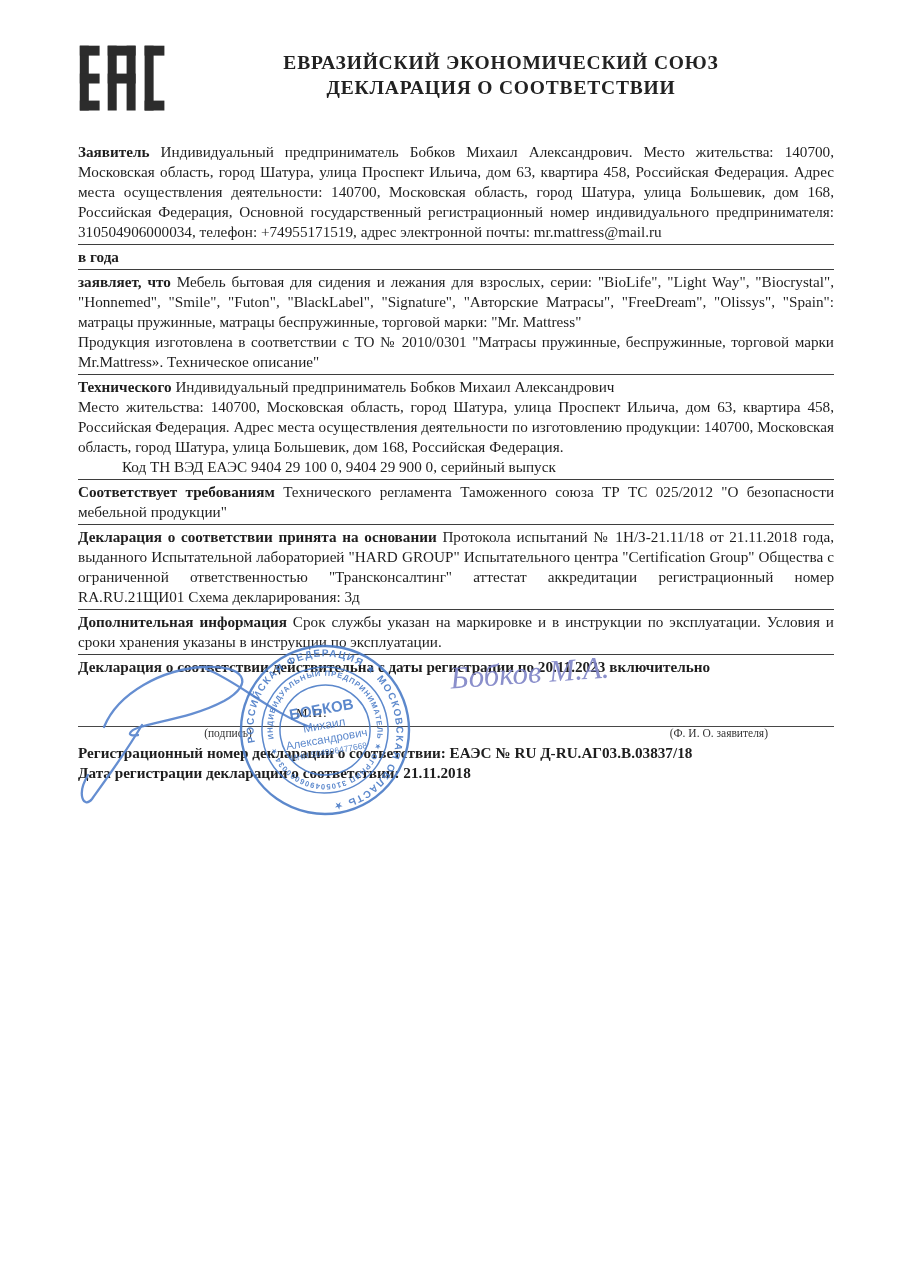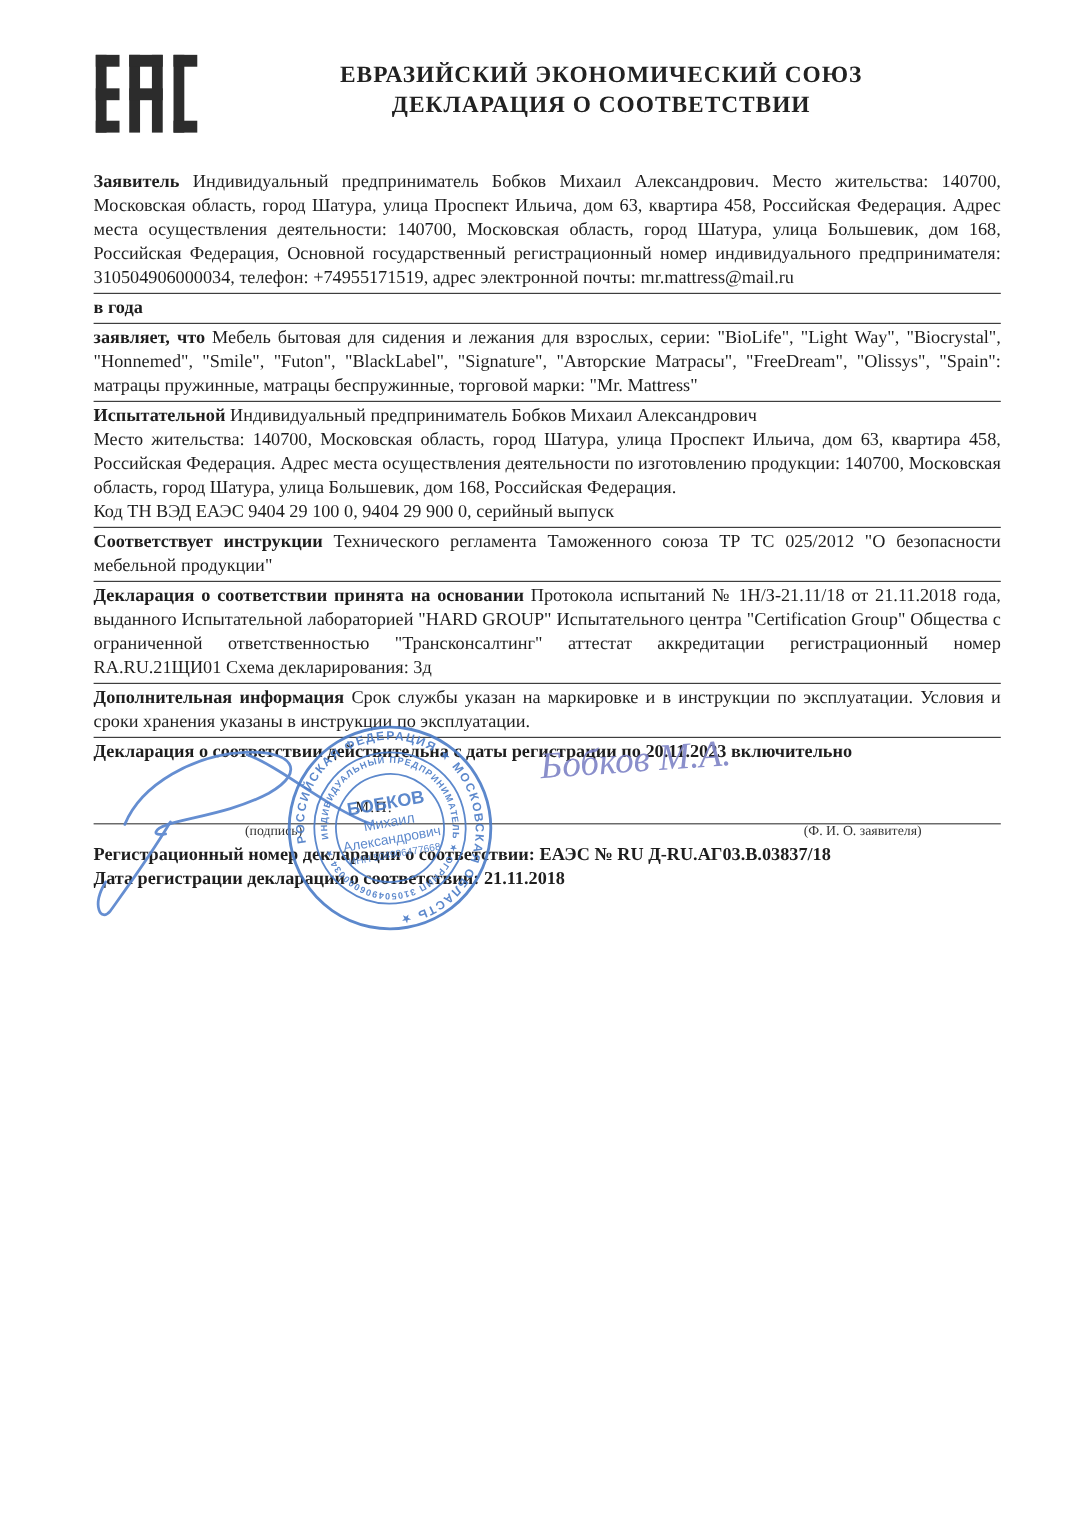--- a/index.html
+++ b/index.html
@@ -68,33 +68,34 @@
     <div class="main">
 
       <p><b>Заявитель</b> <span>Индивидуальный предприниматель Бобков Михаил Александрович. Место жительства: 140700, Московская область, город Шатура, улица Проспект Ильича, дом 63, квартира 458, Российская Федерация. Адрес места осуществления деятельности: 140700, Московская область, город Шатура, улица Большевик, дом 168, Российская Федерация, Основной государственный регистрационный номер индивидуального предпринимателя: 310504906000034, телефон: +74955171519, адрес электронной почты: mr.mattress@mail.ru</span></p>
 
       <hr class="rule">
       <p><b>в года</b></p>
       <hr class="rule">
 
       <div class="tb">
         <div class="tb"><b>заявляет, что</b> <span>Мебель бытовая для сидения и лежания для взрослых, серии: "BioLife", "Light Way", "Biocrystal", "Honnemed", "Smile", "Futon", "BlackLabel", "Signature", "Авторские Матрасы", "FreeDream", "Olissys", "Spain": матрацы пружинные, матрацы беспружинные, торговой марки: "Mr. Mattress"</span></div>
+        <div class="tb">Продукция изготовлена в соответствии с ТО № 2010/0301 "Матрасы пружинные, беспружинные, торговой марки Mr.Mattress». Техническое описание"</div>
       </div>
 
       <hr class="rule">
 
       <div class="tb">
-        <div class="tb"><b>Испытательной</b> <span>Индивидуальный предприниматель Бобков Михаил Александрович</span></div>
+        <div class="tb"><b>Технического</b> <span>Индивидуальный предприниматель Бобков Михаил Александрович</span></div>
         <div class="tb">Место жительства: 140700, Московская область, город Шатура, улица Проспект Ильича, дом 63, квартира 458, Российская Федерация. Адрес места осуществления деятельности по изготовлению продукции: 140700, Московская область, город Шатура, улица Большевик, дом 168, Российская Федерация.</div>
-        <div class="tb" style="text-align:left;">Код ТН ВЭД ЕАЭС 9404 29 100 0, 9404 29 900 0, серийный выпуск</div>
+        <div class="tb" style="text-align:left;margin-left:44px;">Код ТН ВЭД ЕАЭС 9404 29 100 0, 9404 29 900 0, серийный выпуск</div>
       </div>
 
       <hr class="rule thin">
 
-      <p><b>Соответствует инструкции</b> <span>Технического регламента Таможенного союза ТР ТС 025/2012 "О безопасности мебельной продукции"</span></p>
+      <p><b>Соответствует требованиям</b> <span>Технического регламента Таможенного союза ТР ТС 025/2012 "О безопасности мебельной продукции"</span></p>
 
       <hr class="rule">
 
       <p class="gap8"><b>Декларация о соответствии принята на основании</b> <span>Протокола испытаний № 1Н/З-21.11/18 от 21.11.2018 года, выданного Испытательной лабораторией "HARD GROUP" Испытательного центра "Certification Group" Общества с ограниченной ответственностью "Трансконсалтинг" аттестат аккредитации регистрационный номер RA.RU.21ЩИ01 Схема декларирования: 3д</span></p>
 
       <hr class="rule thin">
 
       <p class="gap8"><b>Дополнительная информация</b> <span>Срок службы указан на маркировке и в инструкции по эксплуатации. Условия и сроки хранения указаны в инструкции по эксплуатации.</span></p>
 
       <hr class="rule">

